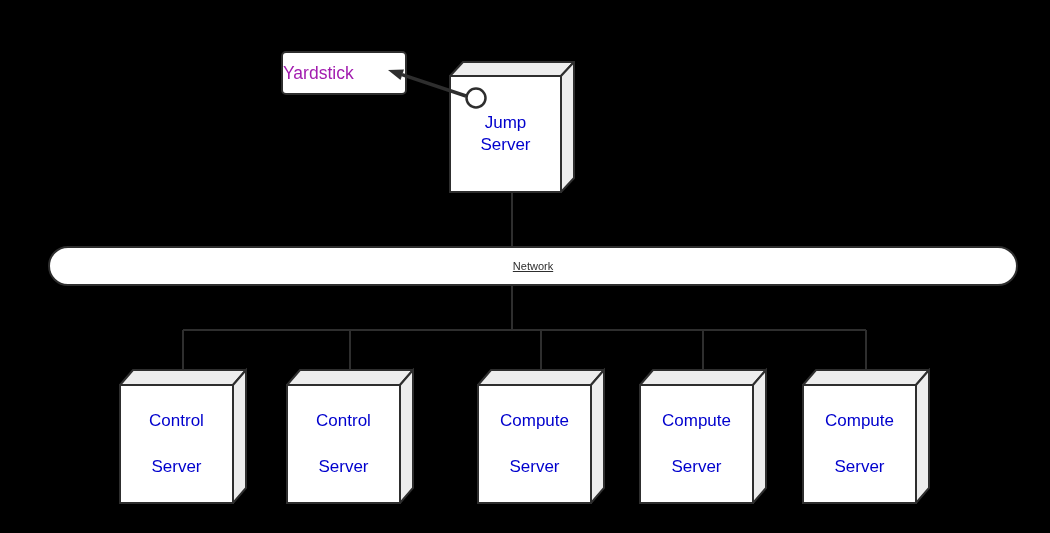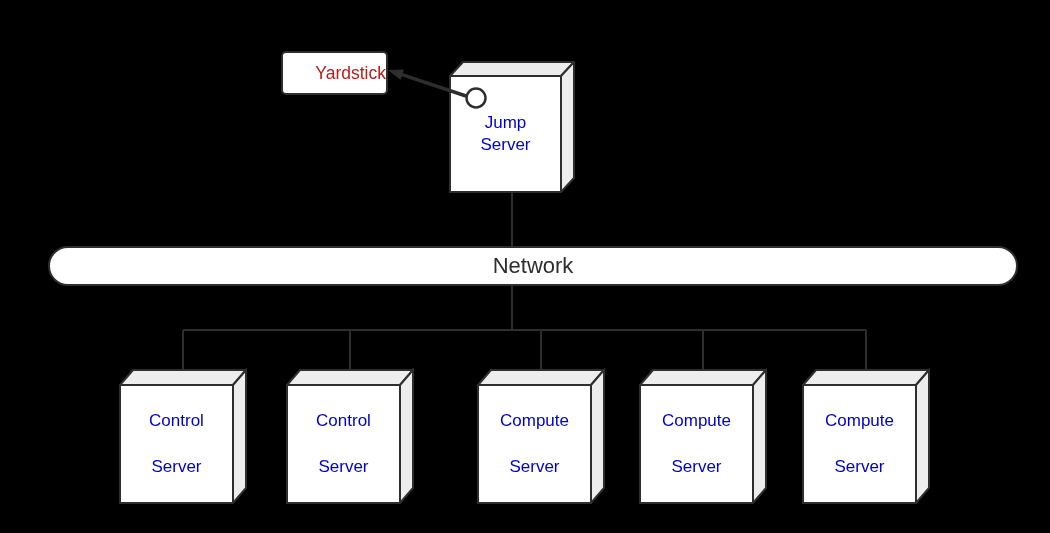--- a/index.html
+++ b/index.html
@@ -49,39 +49,40 @@
   .pos-4 { left: 639px; }
   .pos-5 { left: 802px; }
 
   
   .jump-box { width: 126px; height: 132px; left: 449px; top: 61px; }
   .jump-box .box-label { left: 1px; top: 15px; width: 111px; height: 116px; }
 
   
   .yardstick-box {
     position: absolute; z-index: 2;
-    left: 281px; top: 51px; width: 107px; height: 44px;
+    left: 281px; top: 51px; width: 126px; height: 44px;
     background: #ffffff;
     border: 2px solid #2e2e2e;
     border-radius: 5px;
-    display: flex; align-items: center; justify-content: flex-end;
-    color: #b91c1c;
+    display: flex; align-items: center; justify-content: flex-start;
+    color: #a21caf;
     font-size: 17.5px;
   }
 
   
   .network-bar {
     position: absolute; z-index: 2;
     left: 48px; top: 246px; width: 970px; height: 40px;
     background: #ffffff;
     border: 2px solid #2e2e2e;
     border-radius: 20px;
     display: flex; align-items: center; justify-content: center;
     color: #2e2e2e;
-    font-size: 22px;
+    font-size: 11px;
+    text-decoration: underline;
   }
 </style>
 </head>
 <body>
 
 <svg class="connector-layer" viewBox="0 0 1050 533">
   <line class="connector" x1="512" y1="192" x2="512" y2="250"></line>
   <line class="connector" x1="512" y1="282" x2="512" y2="331"></line>
   <line class="connector" x1="183" y1="330" x2="866" y2="330"></line>
   <line class="connector" x1="183" y1="330" x2="183" y2="373"></line>

